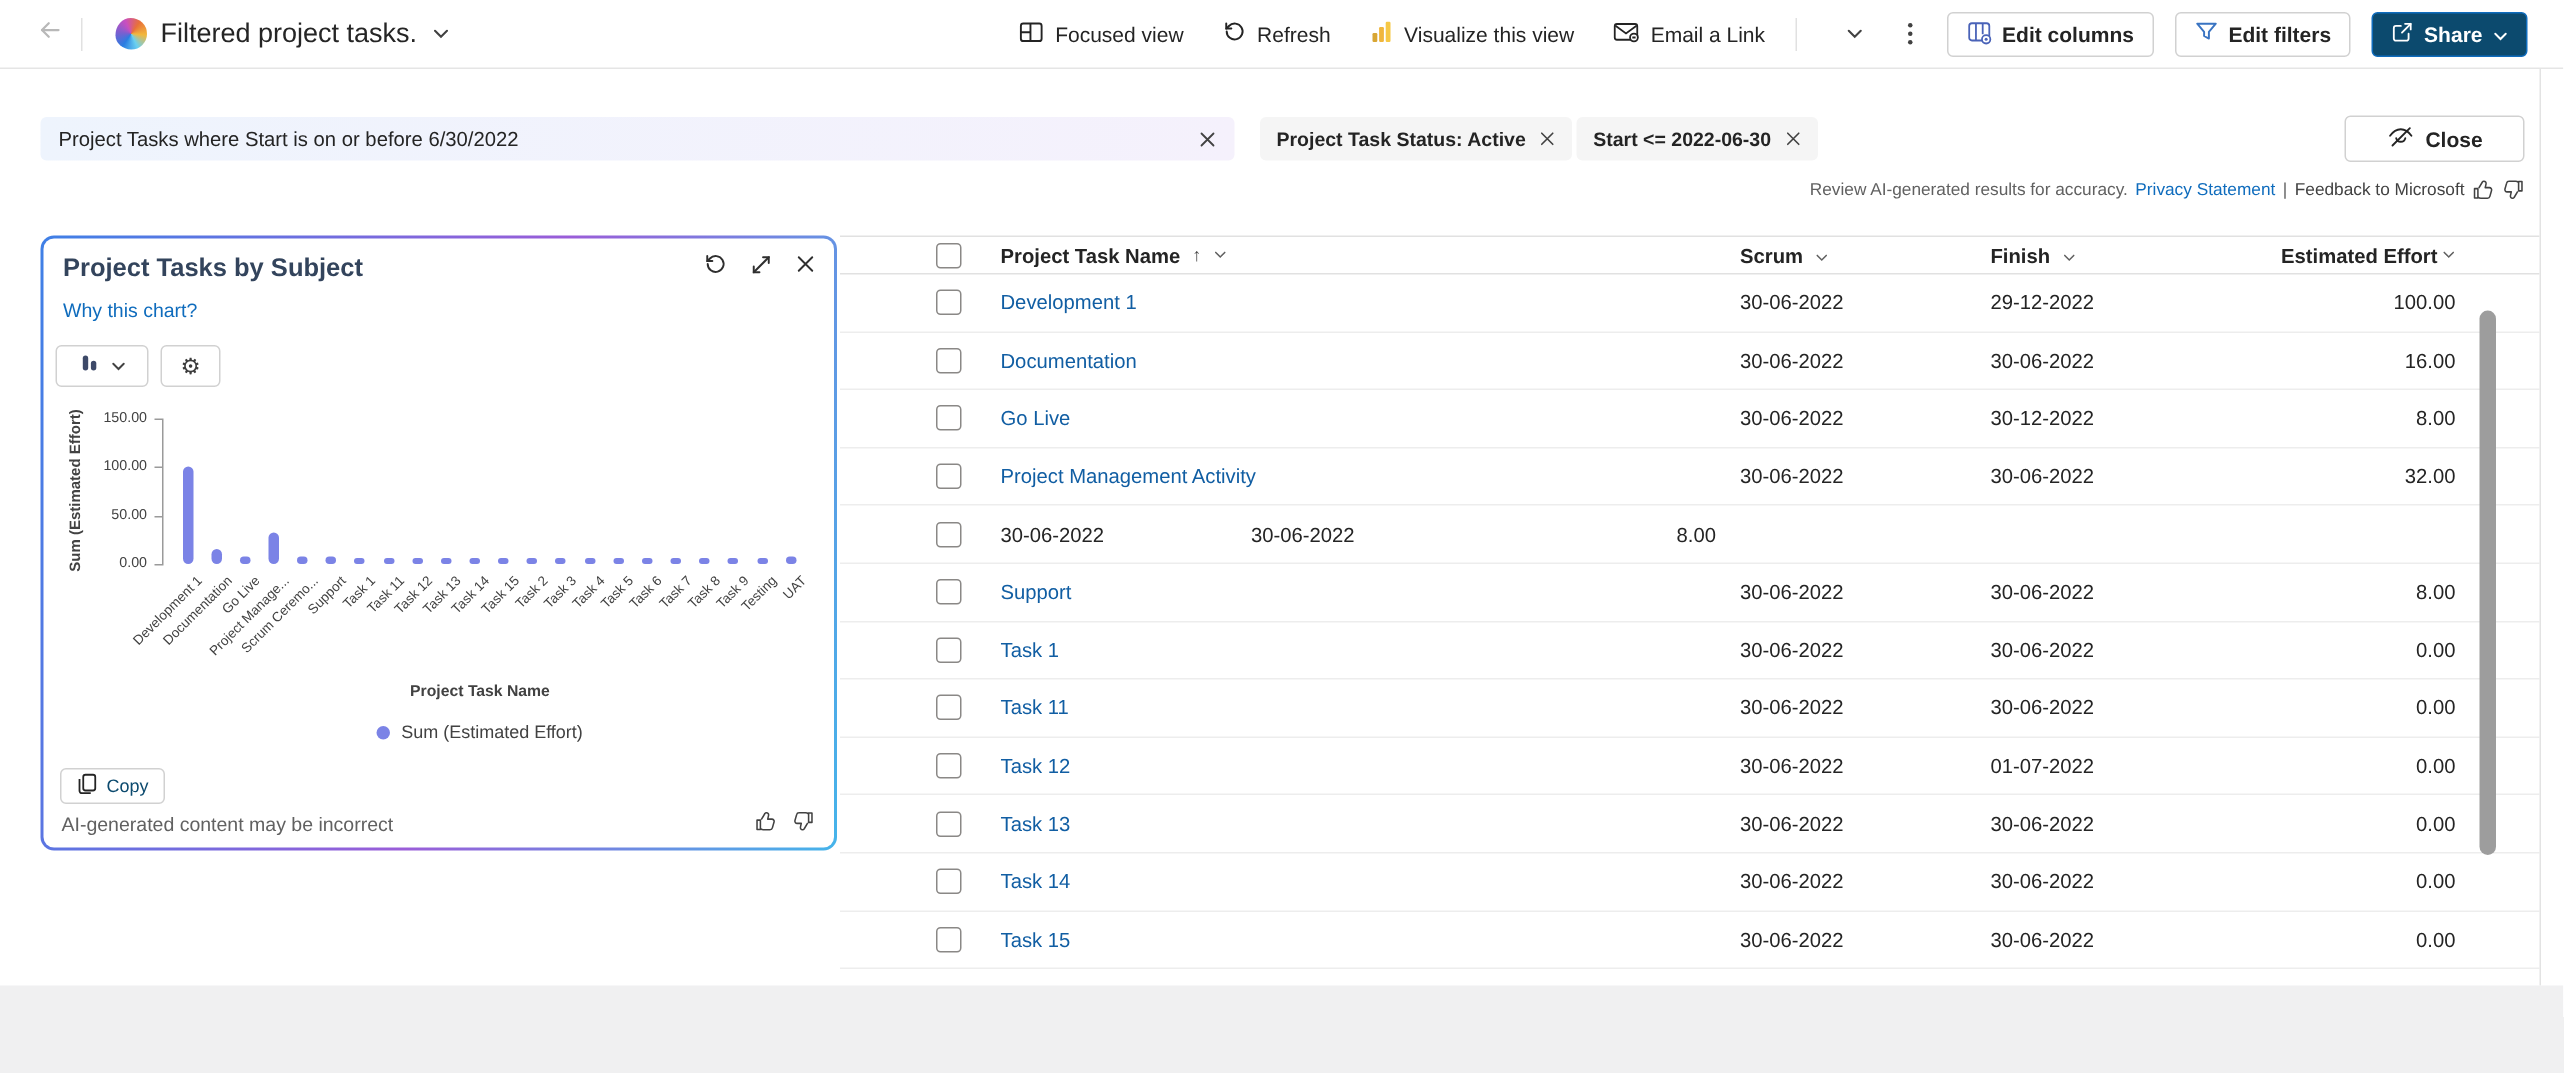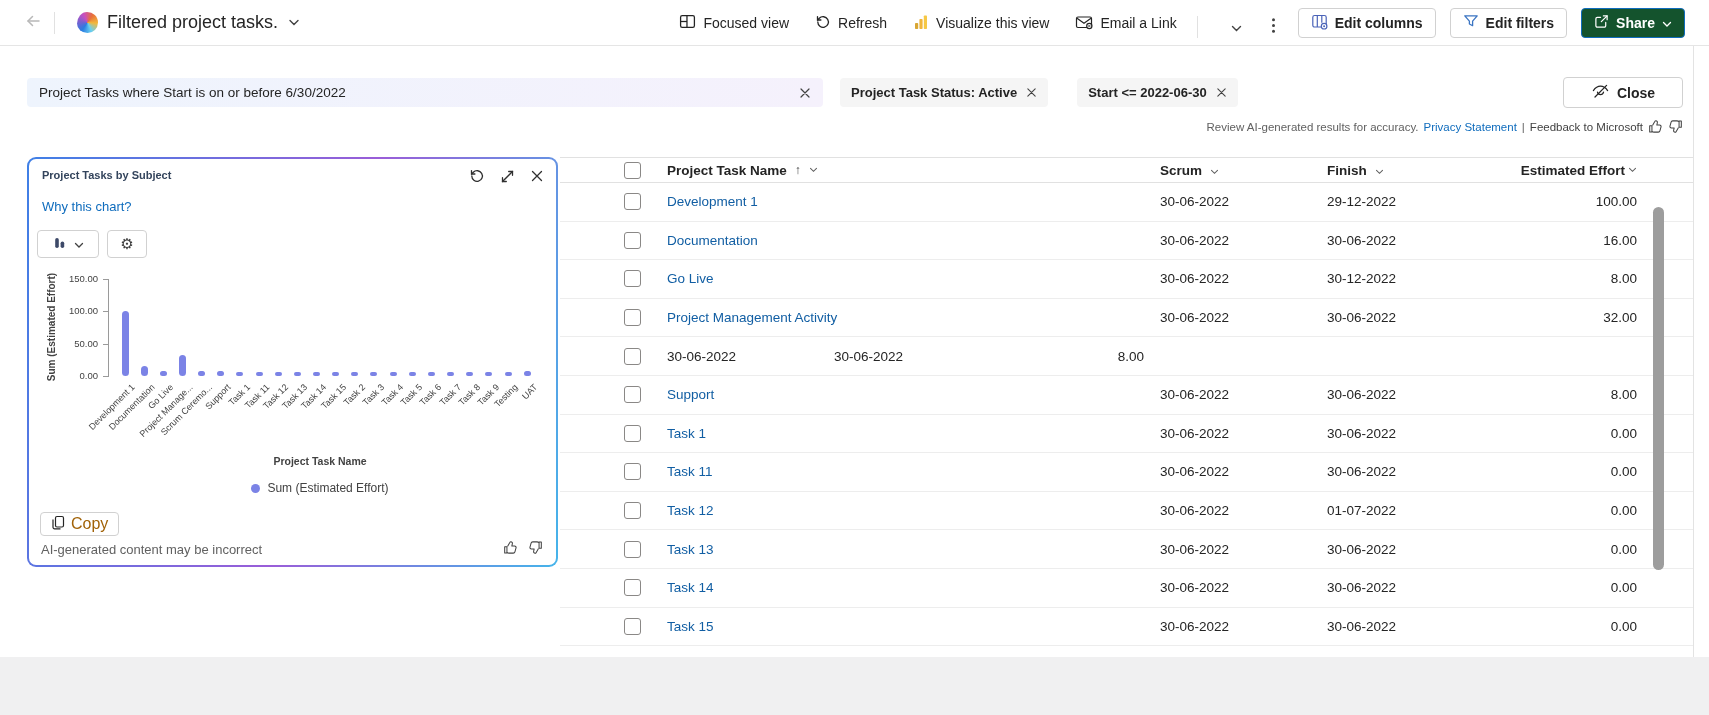--- a/index.html
+++ b/index.html
@@ -7,60 +7,60 @@
   .page{position:relative;width:1709px;height:715px;background:#fff;overflow:hidden}
 
   
   .cmdbar{position:absolute;top:0;left:0;width:1709px;height:46px;background:#fff;border-bottom:1px solid #e5e5e5;display:flex;align-items:center;padding:0 24px}
   .back-btn{display:flex;align-items:center;margin-right:12px}
   .vdiv{width:1px;height:22px;background:#e1e1e1;margin:0 12px 0 0}
   .copilot-icon{width:21px;height:21px;border-radius:48% 52% 50% 50%/55% 50% 50% 45%;background:conic-gradient(from 215deg,#2a7de1,#7a5fd0,#c94fc0,#e8703a,#f2b83c,#6ad0f0,#2a7de1);margin:0 9px 0 10px;flex:0 0 auto}
   .view-title{font-size:18px;font-weight:400;color:#252525;white-space:nowrap}
   .title-chev{margin-left:10px;display:flex;align-items:center}
   .cmd-spacer{flex:1}
-  .cmd-right{display:flex;align-items:flex-end;gap:14px}
+  .cmd-right{display:flex;align-items:center;gap:14px}
   .cmd-item{display:flex;align-items:center;gap:7px;font-size:14px;color:#242424;padding:5px 6px;border-radius:4px;cursor:pointer;white-space:nowrap}
   .btn{height:30px;padding:0 12px;border:1px solid #d1d1d1;border-radius:4px;background:#fff;display:inline-flex;align-items:center;gap:7px;font-weight:600;font-size:14px;color:#242424;cursor:pointer;white-space:nowrap}
-  .btn-primary{background:#14532d;border-color:#0f6cbd;color:#fff}
+  .btn-primary{background:#0c4a6e;border-color:#0f6cbd;color:#fff}
   .more-dots{padding:4px 8px}
 
   
   .query-pill{position:absolute;left:27px;top:78px;width:796px;height:29px;border-radius:4px;background:linear-gradient(90deg,#eef4fd,#f5f1fc);display:flex;align-items:center;font-size:13.5px;color:#242424;padding:0 12px}
   .query-pill .pill-x{margin-left:auto;display:flex;align-items:center;cursor:pointer}
-  .chips{position:absolute;left:840px;top:78px;height:29px;display:flex;gap:29px}
+  .chips{position:absolute;left:840px;top:78px;height:29px;display:flex;gap:3px}
   .chip{height:29px;background:#f5f5f5;border-radius:4px;display:flex;align-items:center;gap:9px;padding:0 11px;font-size:13px;font-weight:600;color:#242424;white-space:nowrap}
   .chip .chip-x{display:flex;align-items:center;cursor:pointer}
   .close-btn{position:absolute;left:1563px;top:77px;width:120px;height:31px;justify-content:center}
 
   
   .ai-notice{position:absolute;top:119px;right:26px;display:flex;align-items:center;gap:5px;font-size:11.5px;color:#616161;white-space:nowrap}
   .ai-notice .lnk{color:#0f6cbd;cursor:pointer}
   .ai-notice .lnk2{color:#424242;cursor:pointer}
   .thumb{display:flex;align-items:center;cursor:pointer}
 
   
   .chart-card{position:absolute;left:27px;top:157px;width:531px;height:410px;border-radius:9px;padding:2px;background:linear-gradient(105deg,#3f80e6 0%,#9a5dd8 55%,#45b4ea 100%)}
   .card-inner{position:relative;width:100%;height:100%;background:#fff;border-radius:7px;overflow:hidden}
-  .card-title{position:absolute;left:13px;top:10px;font-size:11px;font-weight:700;color:#33445c}
+  .card-title{position:absolute;left:13px;top:10px;font-size:17px;font-weight:700;color:#33445c}
   .card-icons{position:absolute;right:12px;top:9px;display:flex;gap:15px;align-items:center}
   .card-icons span{display:flex;align-items:center;cursor:pointer}
   .why-link{position:absolute;left:13px;top:40px;font-size:13px;color:#0f6cbd;cursor:pointer}
   .ctl-btn{position:absolute;top:71px;height:28px;border:1px solid #d1d1d1;border-radius:4px;background:#fff;display:flex;align-items:center;justify-content:center;gap:6px;cursor:pointer}
   .ctl-type{left:8px;width:62px}
   .ctl-gear{left:78px;width:40px;font-size:15px;color:#3d3d3d}
   .bar{position:absolute;width:7px;border-radius:3.5px}
   .axis-y{position:absolute;left:79px;top:120px;width:1px;height:98px;background:#9a9a9a}
   .ytick-lab{position:absolute;font-size:9.5px;color:#424242;text-align:right;width:40px}
   .ytick-mark{position:absolute;width:5px;height:1px;background:#9a9a9a}
   .y-title{position:absolute;left:22px;top:168px;transform:translate(-50%,-50%) rotate(-90deg);font-size:10px;font-weight:600;color:#424242;white-space:nowrap}
   .xlab{position:absolute;top:223px;font-size:9px;color:#424242;white-space:nowrap;transform:rotate(-45deg);transform-origin:100% 0}
   .x-title{position:absolute;left:79px;width:424px;top:296px;text-align:center;font-size:10.5px;font-weight:600;color:#424242}
   .legend{position:absolute;left:79px;width:424px;top:322px;display:flex;align-items:center;justify-content:center;gap:7px;font-size:12px;color:#424242}
   .legend-dot{width:9px;height:9px;border-radius:50%}
-  .copy-btn{position:absolute;left:11px;top:353px;height:24px;padding:0 10px;border:1px solid #d1d1d1;border-radius:4px;background:#fff;display:flex;align-items:center;gap:6px;font-size:16px;color:#a16207;cursor:pointer}
+  .copy-btn{position:absolute;left:11px;top:353px;height:24px;padding:0 10px;border:1px solid #d1d1d1;border-radius:4px;background:#fff;display:flex;align-items:center;gap:6px;font-size:12px;color:#0c4a6e;cursor:pointer}
   .disclaimer{position:absolute;left:12px;top:383px;font-size:13px;color:#616161}
   .card-thumbs{position:absolute;right:13px;top:381px;display:flex;gap:10px}
 
   
   .grid-header{position:absolute;left:560px;top:157px;width:1133px;height:26px;border-top:1px solid #e1e1e1;border-bottom:1px solid #e1e1e1;display:flex;align-items:center;font-size:13.5px;font-weight:600;color:#242424}
   .grid-rows{position:absolute;left:560px;top:183px;width:1133px}
   .grow{display:flex;align-items:center;height:38.6px;border-bottom:1px solid #ededed;font-size:13.5px}
   .c-cb{flex:0 0 107px;padding-left:64px;display:flex;align-items:center}
   .c-name{flex:1 1 auto;display:flex;align-items:center;gap:6px;overflow:hidden}
   .c-start{flex:0 0 167px}

